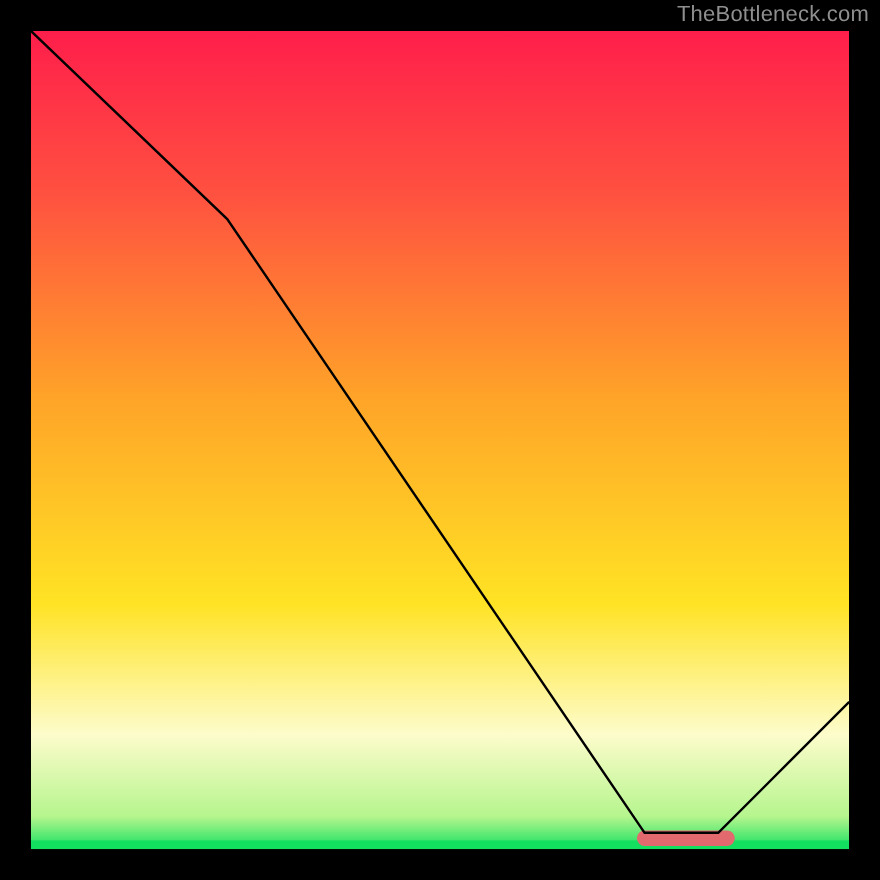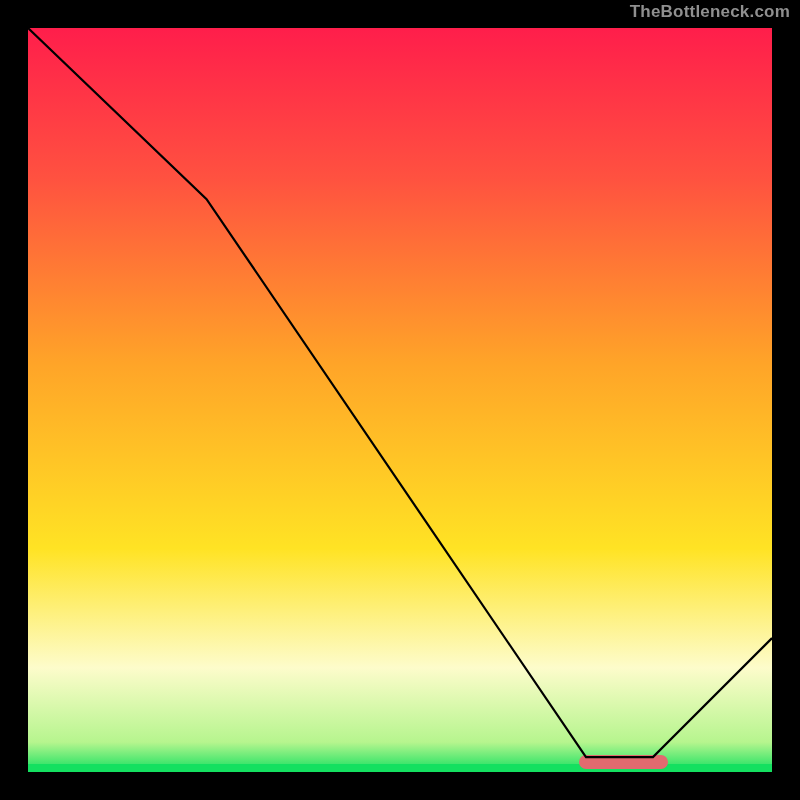--- a/index.html
+++ b/index.html
@@ -41,22 +41,22 @@
     position: absolute;
     height: 14px;
     border-radius: 7px;
     background: #e26a6f;
   }
   .watermark {
     position: absolute;
     top: 2px;
     right: 10px;
     color: #8f8f8f;
-    font-size: 17px;
-    font-weight: 700;
+    font-size: 20px;
+    font-weight: 400;
     letter-spacing: 0.2px;
   }
 </style>
 </head>
 <body>
 
 <div class="watermark">TheBottleneck.com</div>
 
 <div class="chart-frame">
   <svg class="gradient-bg" viewBox="0 0 100 100" preserveAspectRatio="none">

